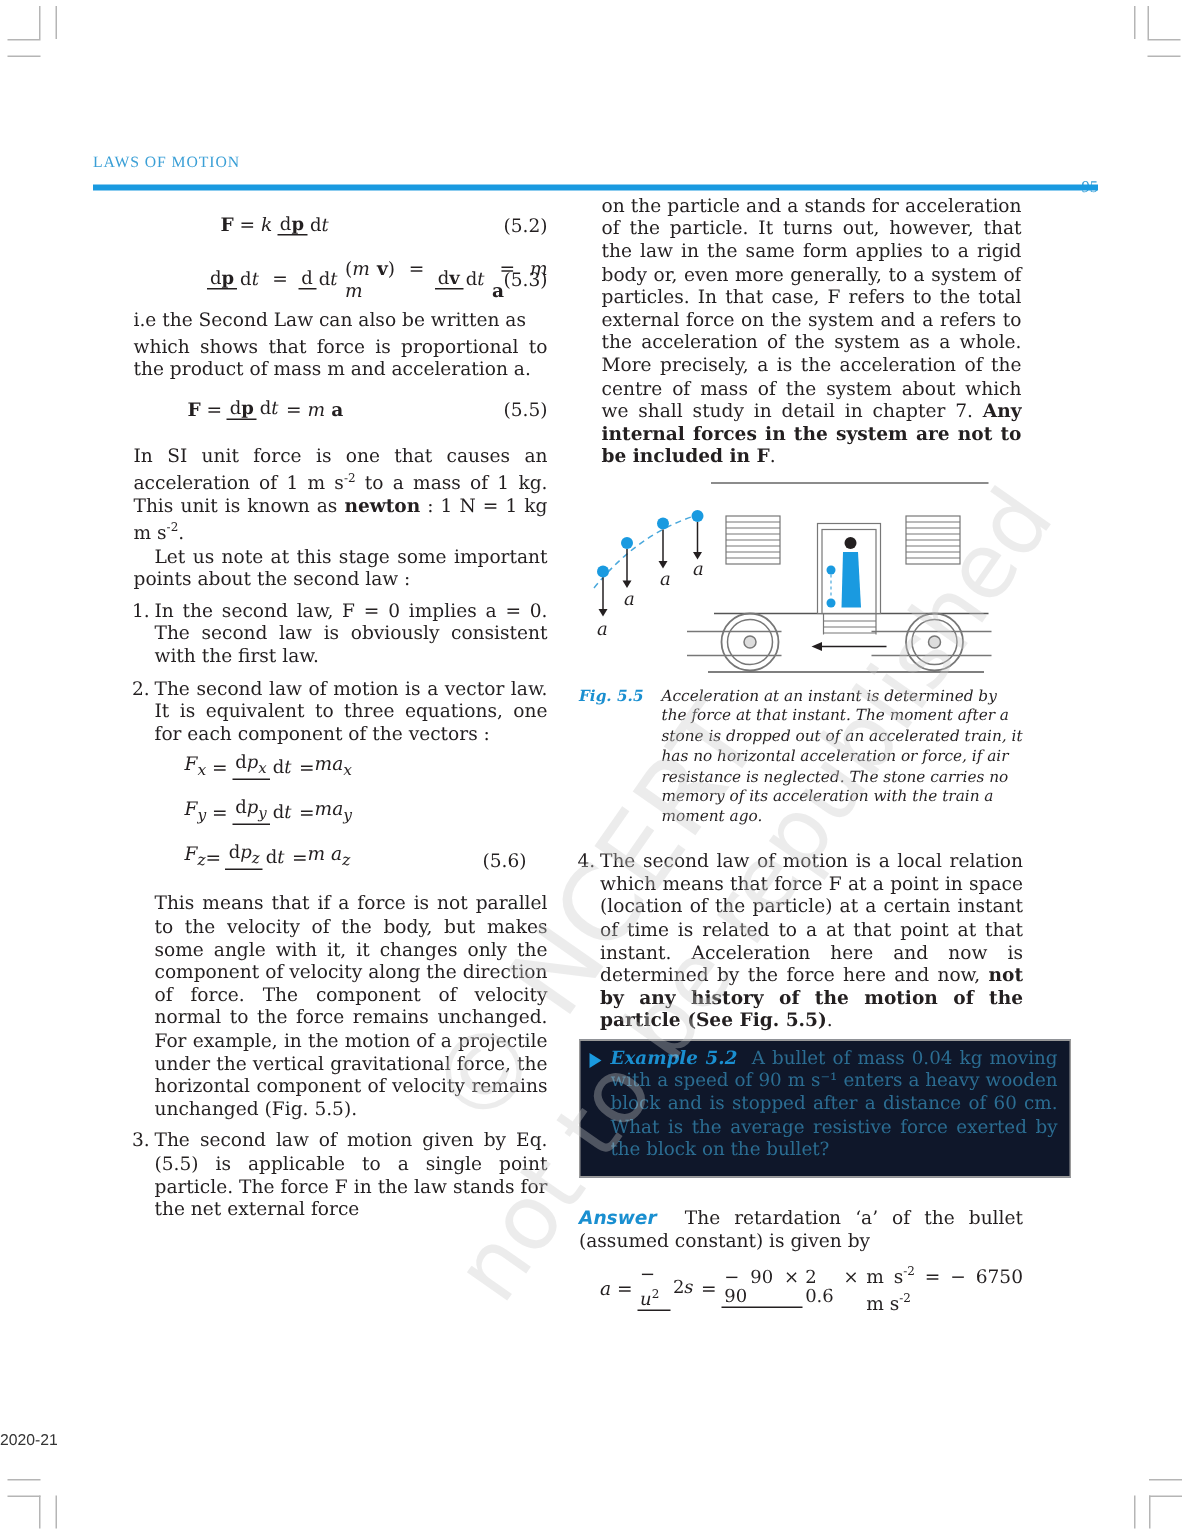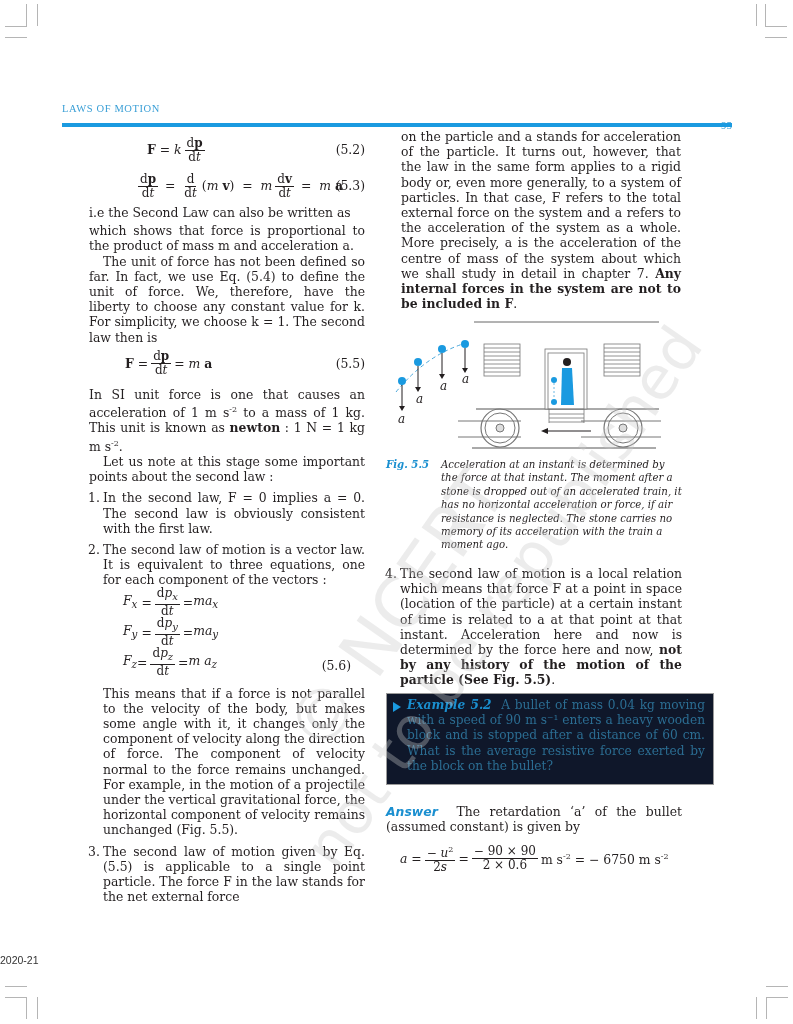--- a/index.html
+++ b/index.html
@@ -17,21 +17,21 @@
   .col-left { left: 89px; top: 133px; width: 276px; }
   .col-right { left: 401px; top: 129px; width: 280px; }
 
   .p { margin: 0; }
   .indent { text-indent: 14px; }
   b { font-weight: bold; }
   i { font-style: italic; }
 
   .eq { position: relative; height: 34px; display: flex; align-items: center; }
   .eq .num { position: absolute; right: 0; top: 50%; transform: translateY(-50%); }
-  .frac { display: inline-flex; flex-direction: column; align-items: center; vertical-align: middle; margin: 0 3px; font-size: 12px; line-height: 13px; }
+  .frac { display: inline-flex; flex-direction: row; align-items: center; vertical-align: middle; margin: 0 3px; font-size: 12px; line-height: 13px; }
   .frac .n { border-bottom: 1px solid #231f20; padding: 0 2px; }
   .frac .d { padding: 0 2px; }
 
   .li { position: relative; padding-left: 14px; margin-top: 6px; }
   .li .bullet { position: absolute; left: -1px; top: 0; }
 
   .figure { position: absolute; left: 386px; top: 310px; width: 300px; height: 150px; }
   .caption { position: absolute; left: 386px; top: 458px; width: 296px; font-size: 10.2px; line-height: 13.4px; font-style: italic; color: #231f20; }
   .caption .lbl { position: absolute; left: 0; top: 0; font-weight: bold; color: #1a8fd0; font-style: italic; }
   .caption .txt { margin-left: 55px; display: block; }
@@ -97,21 +97,20 @@
     <span class="frac">
         <span class="n">d<b>v</b></span>
         <span class="d">d<i>t</i></span>
       </span>
     <span>&nbsp;= &nbsp;<i>m</i> <b>a</b></span>
     <span class="num">(5.3)</span>
   </div>
 
   <p class="p">i.e the Second Law can also be written as</p>
   <p class="p" style="margin-top:3px;">which shows that force is proportional to the product of mass m and acceleration a.</p>
-  <p class="p indent">The unit of force has not been defined so far. In fact, we use Eq. (5.4) to define the unit of force. We, therefore, have the liberty to choose any constant value for k. For simplicity, we choose k = 1. The second law then is</p>
 
   <div class="eq" style="padding-left:36px;height:38px;">
     <span><b>F</b> =</span>
     <span class="frac">
         <span class="n">d<b>p</b></span>
         <span class="d">d<i>t</i></span>
       </span>
     <span>= <i>m</i> <b>a</b></span>
     <span class="num">(5.5)</span>
   </div>

